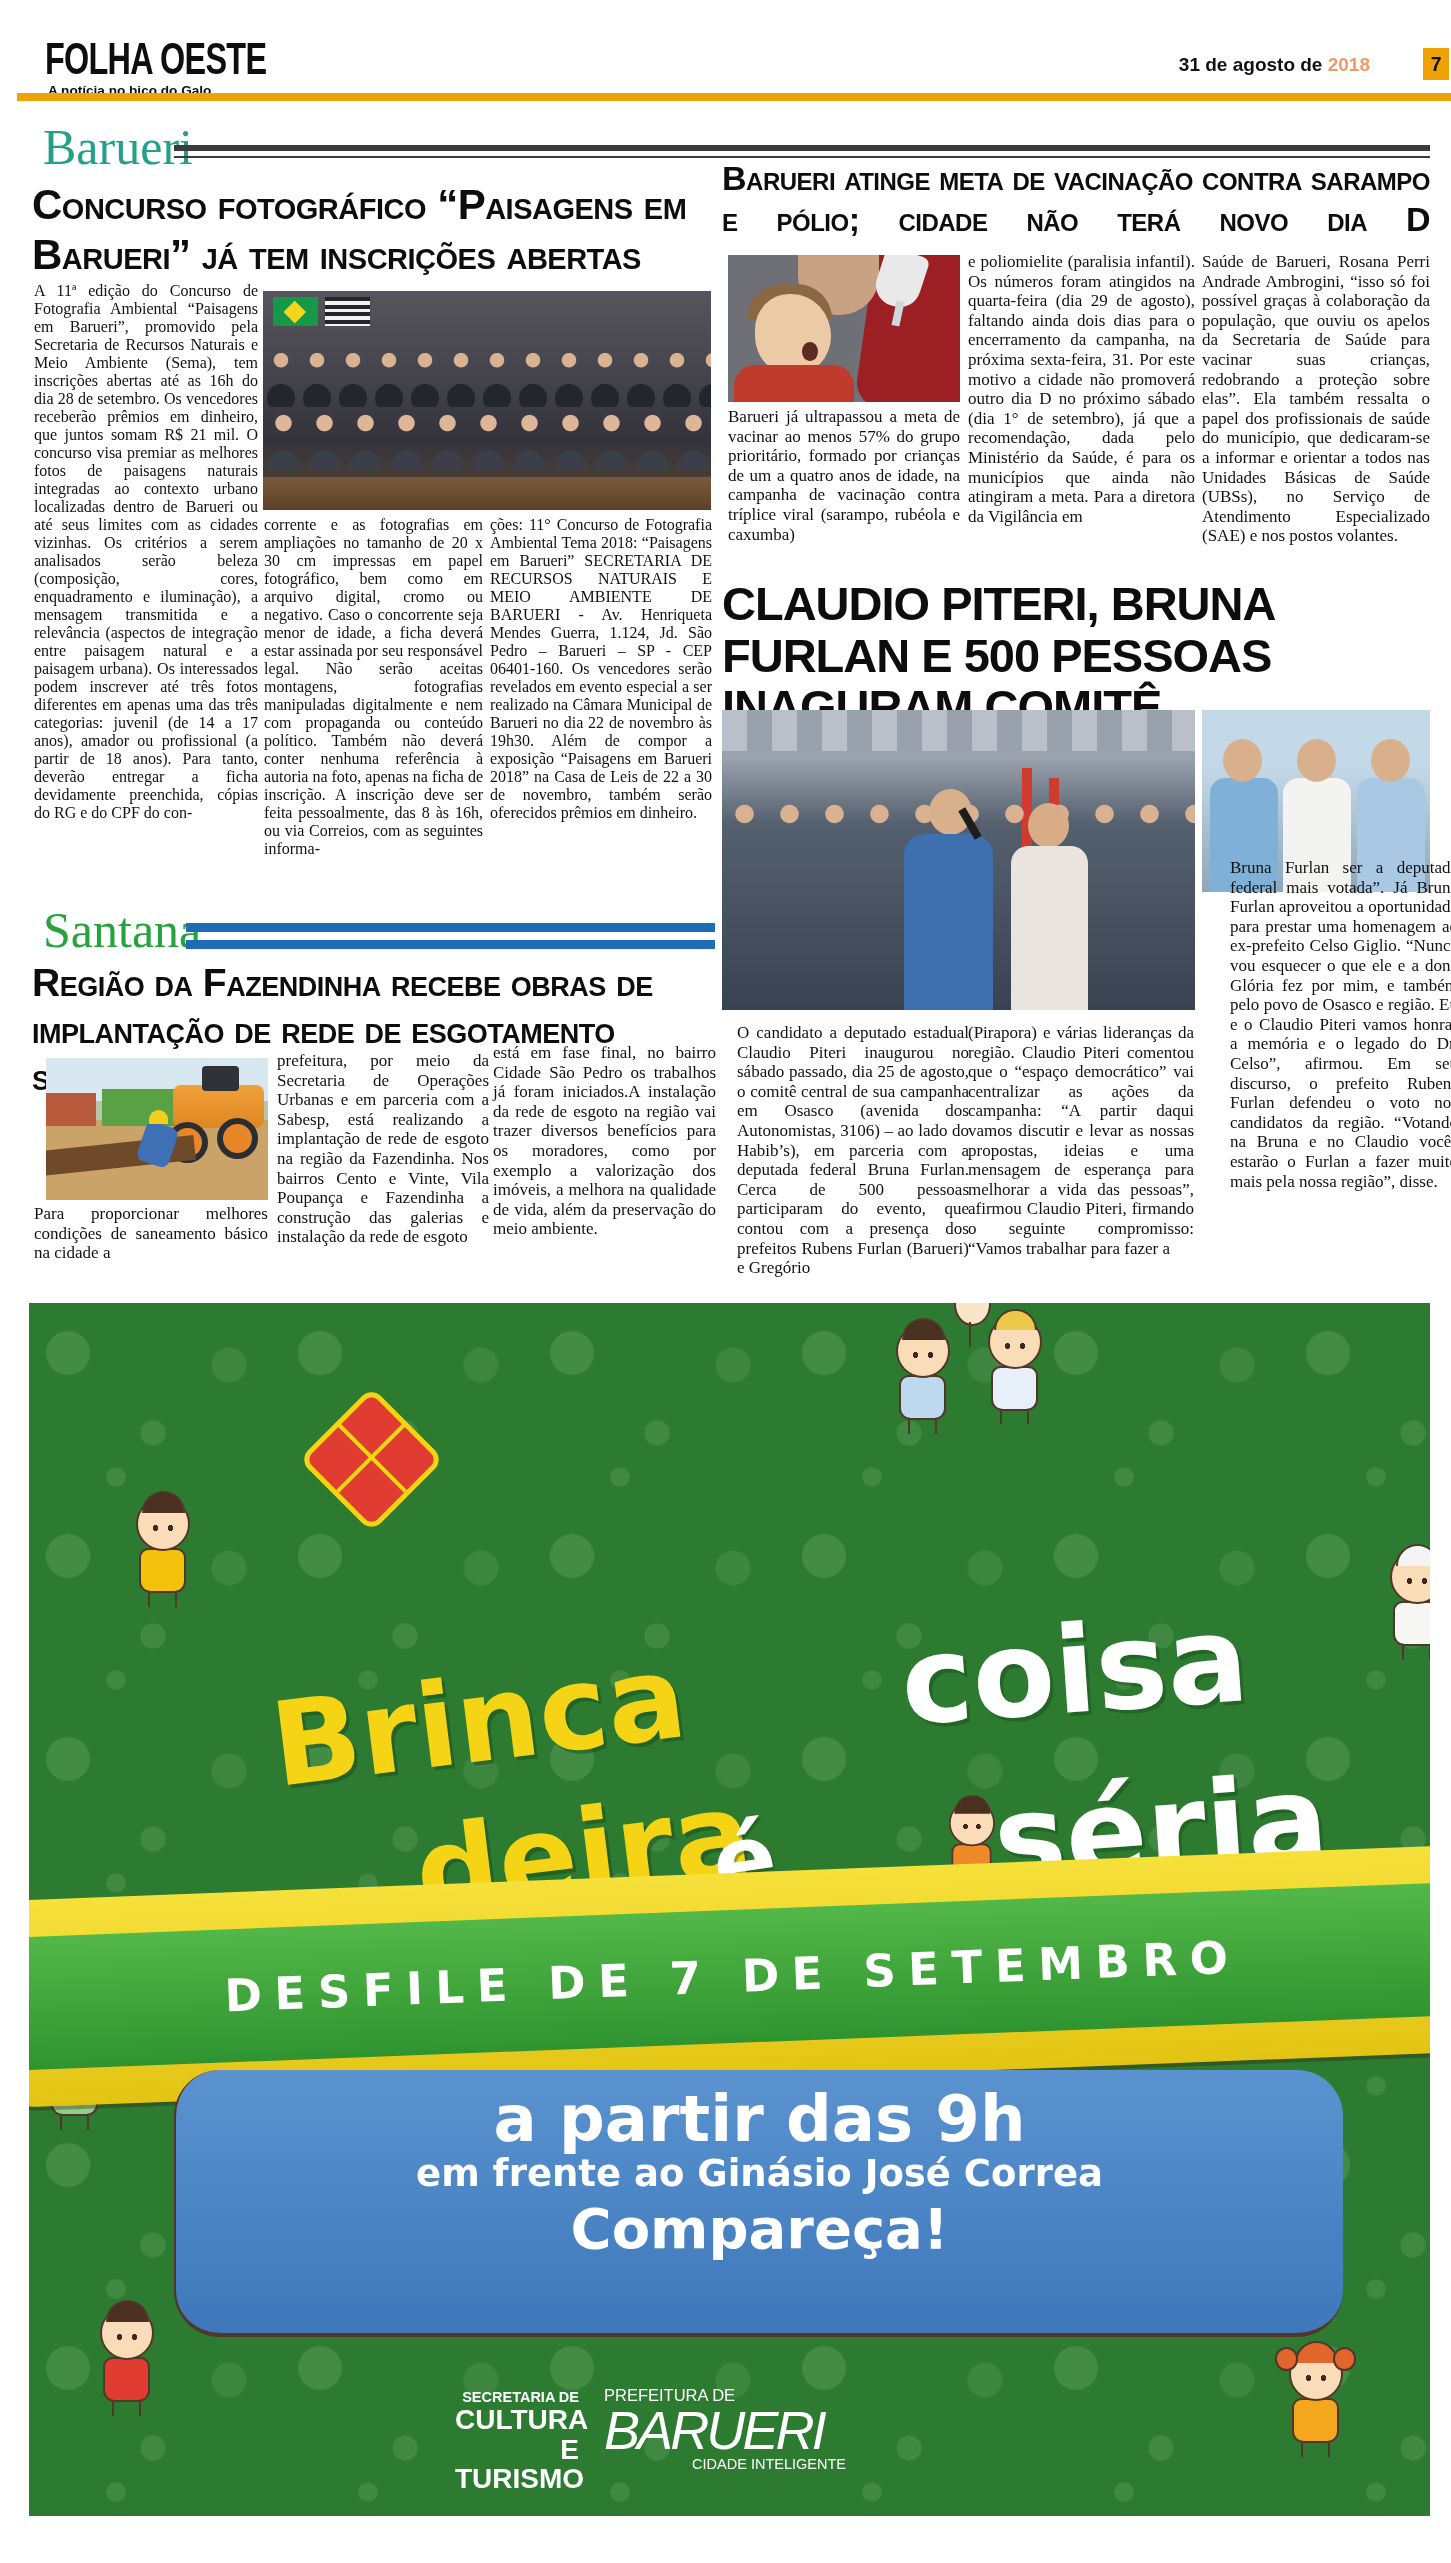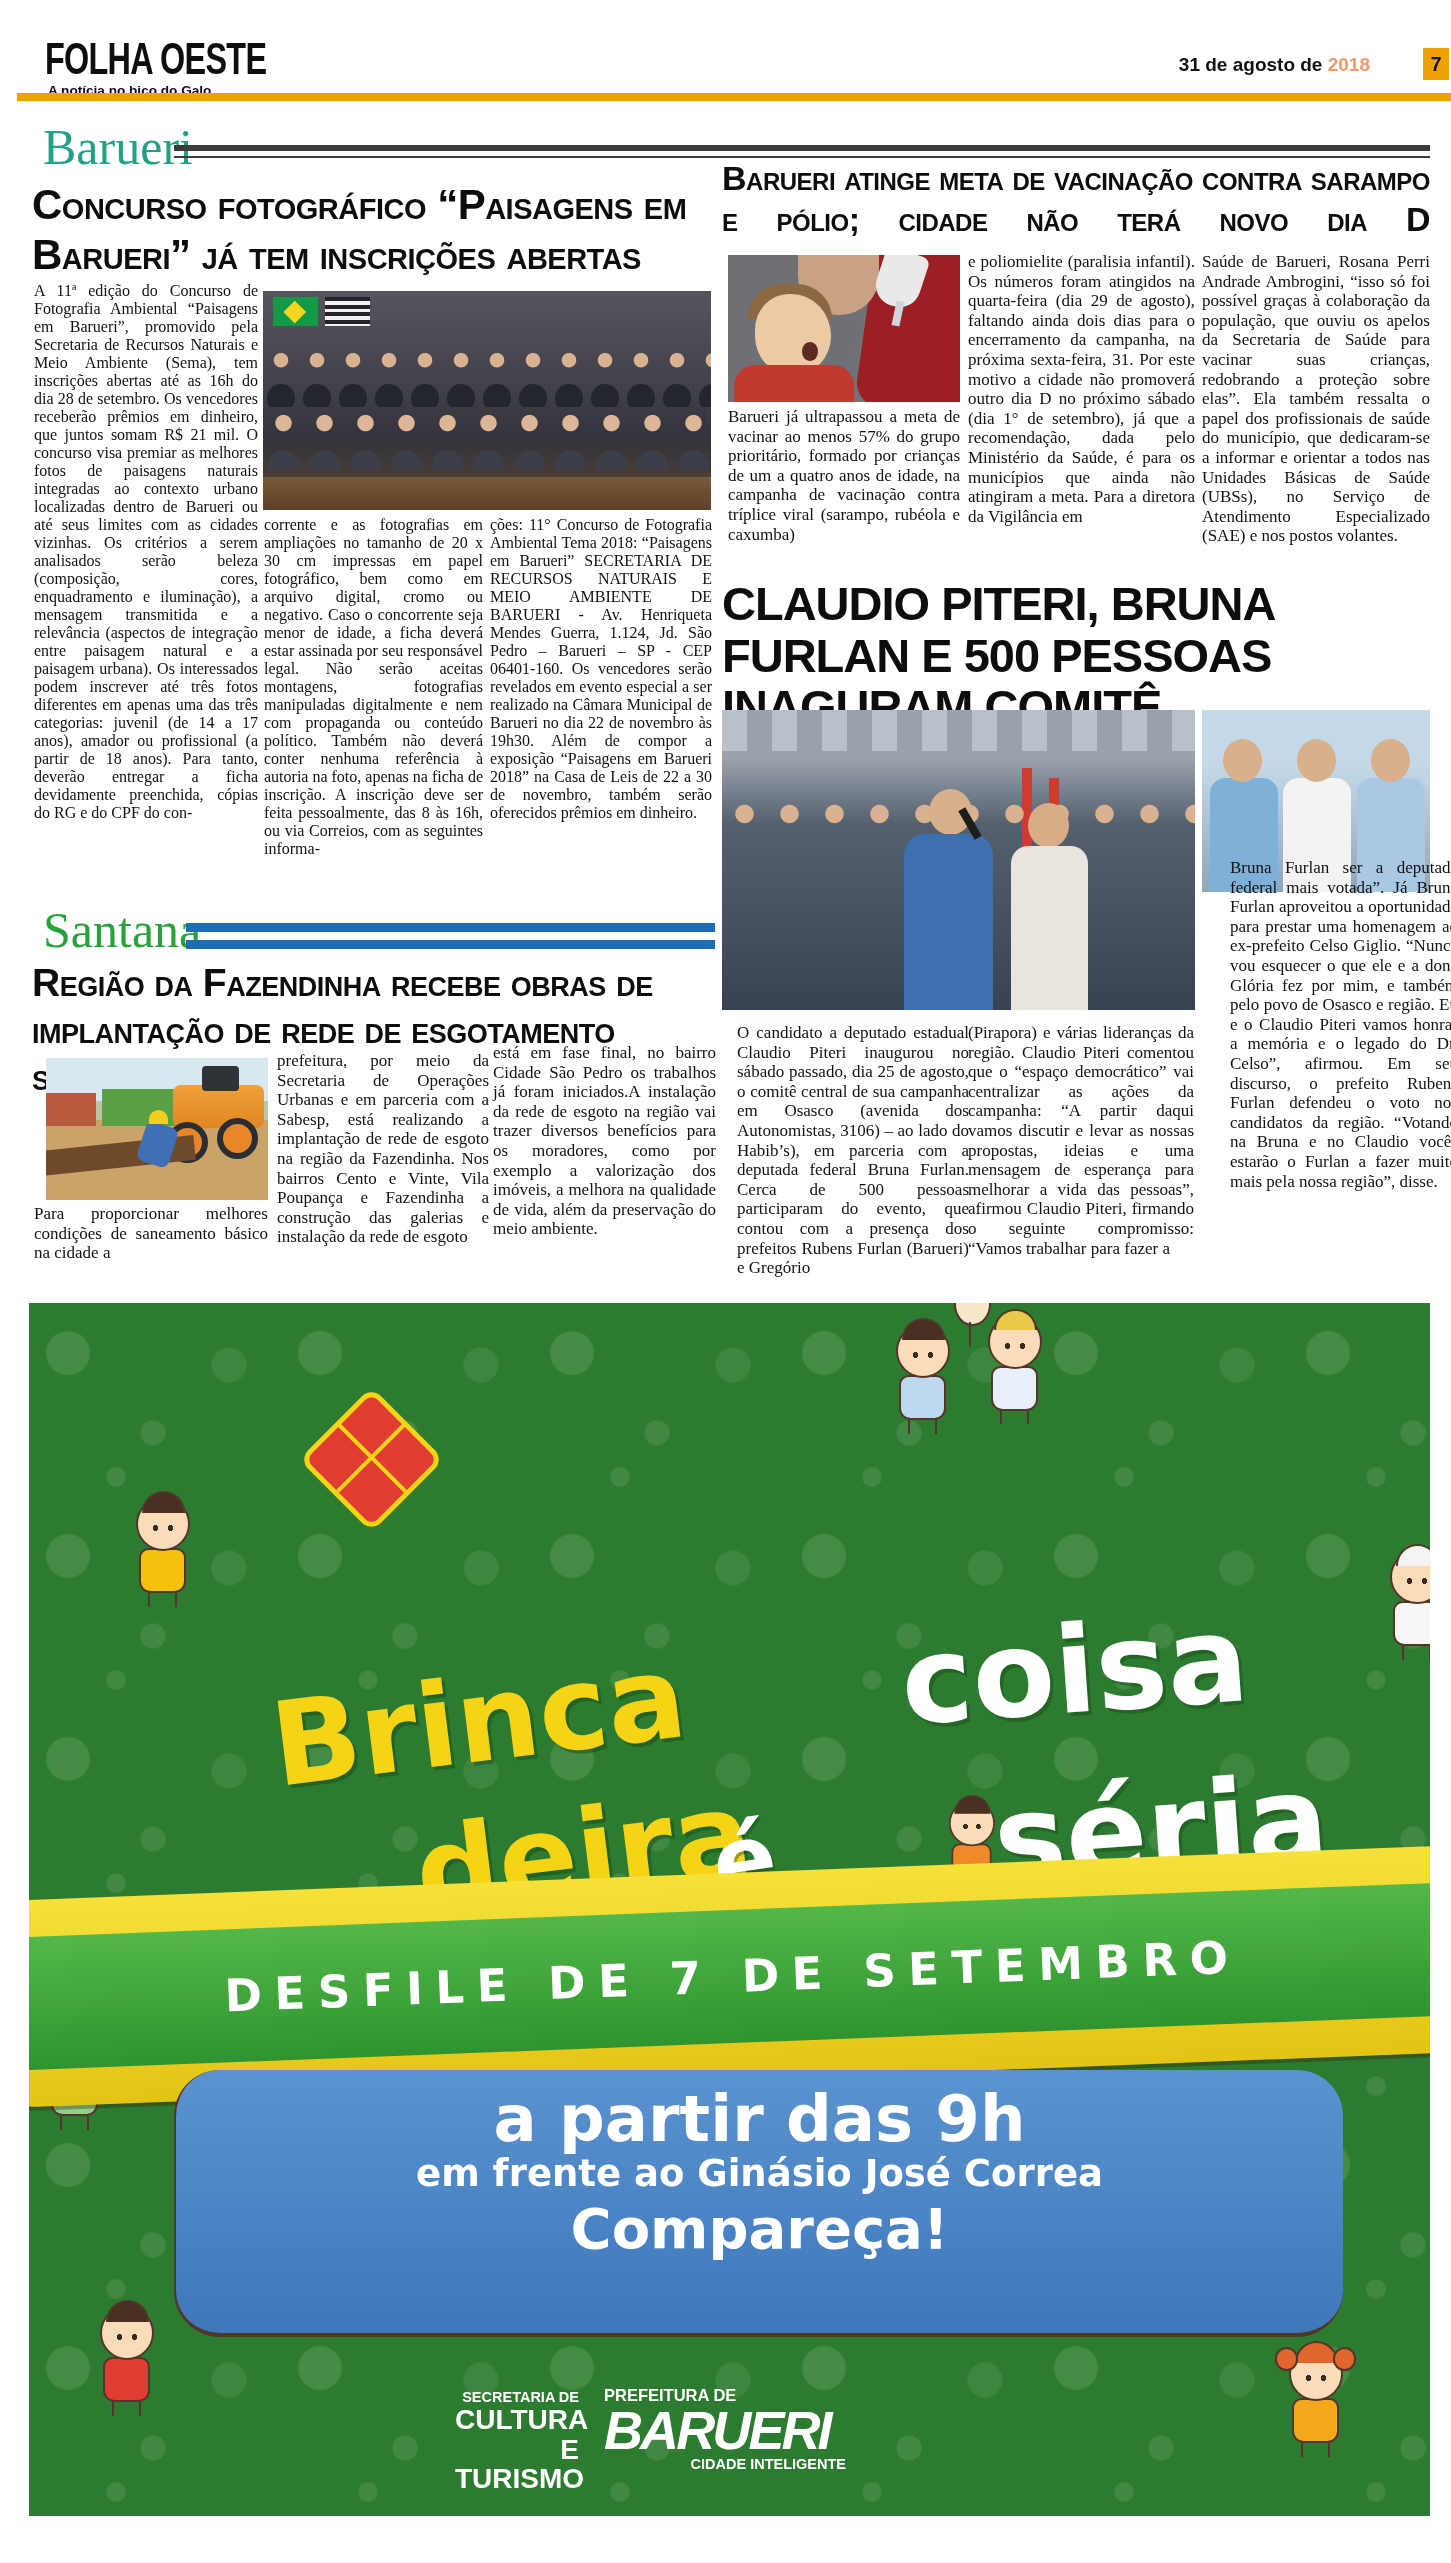--- a/index.html
+++ b/index.html
@@ -130,21 +130,21 @@
   .bluepanel{left:145px;top:767px;width:1167px;height:263px;background:linear-gradient(#5b93d0,#3e78ba);
              border-radius:46px;border-bottom:4.8px solid #53362a;border-left:2.9px solid #53362a;
              text-align:center;color:#fff;font-family:"DejaVu Sans",sans-serif;font-weight:bold;}
   .bp-time{margin-top:15.5px;font-size:64px;line-height:1.05;}
   .bp-loc{font-size:37px;line-height:1.15;}
   .bp-cta{font-size:56px;line-height:1.2;}
 
   .logo1{left:426px;top:1087px;width:124px;text-align:right;color:#fff;font-family:"Liberation Sans",sans-serif;font-weight:bold;line-height:1.05;}
   .logo1 .sm{font-size:14.5px;}
   .logo1 .lg{font-size:28px;}
-  .logo2{left:575px;top:1083px;width:242px;color:#fff;font-family:"Liberation Sans",sans-serif;font-weight:bold;}
+  .logo2{left:575px;top:1083px;width:242px;color:#fff;font-family:"Liberation Sans",sans-serif;font-weight:normal;}
   .logo2 .sm{font-size:16.5px;}
   .logo2 .main{font-size:54px;font-style:italic;letter-spacing:-2.9px;line-height:.95;}
   .logo2 .tag{font-size:14.5px;text-align:right;}
 
   
   .kid{position:absolute;width:83px;display:flex;flex-direction:column;align-items:center;}
   .kid-head{width:50px;height:50px;background:#fbdcb8;border:2.9px solid #53362a;border-radius:50%;position:relative;
     background-image:radial-gradient(circle 2.9px at 35% 58%,#3a2a20 98%,transparent),
                      radial-gradient(circle 2.9px at 65% 58%,#3a2a20 98%,transparent);}
   .kid-hair{position:absolute;top:-7.7px;left:4.8px;width:39px;height:19.4px;background:#6b4226;border:2.9px solid #53362a;border-bottom:none;border-radius:25px 25px 0 0;}

